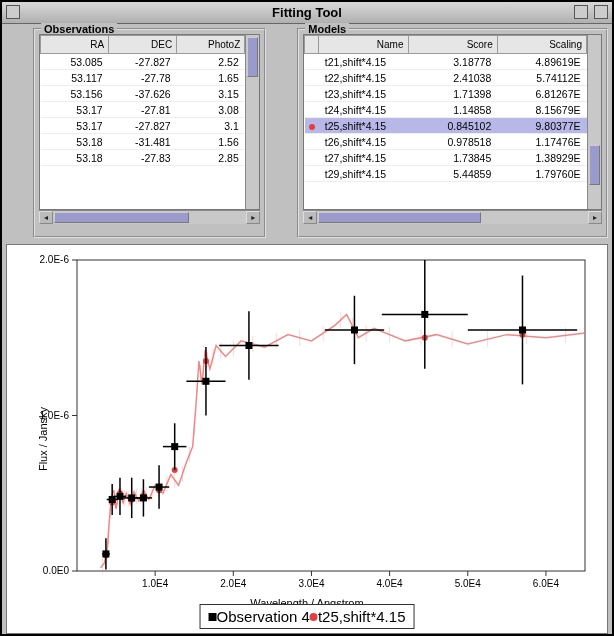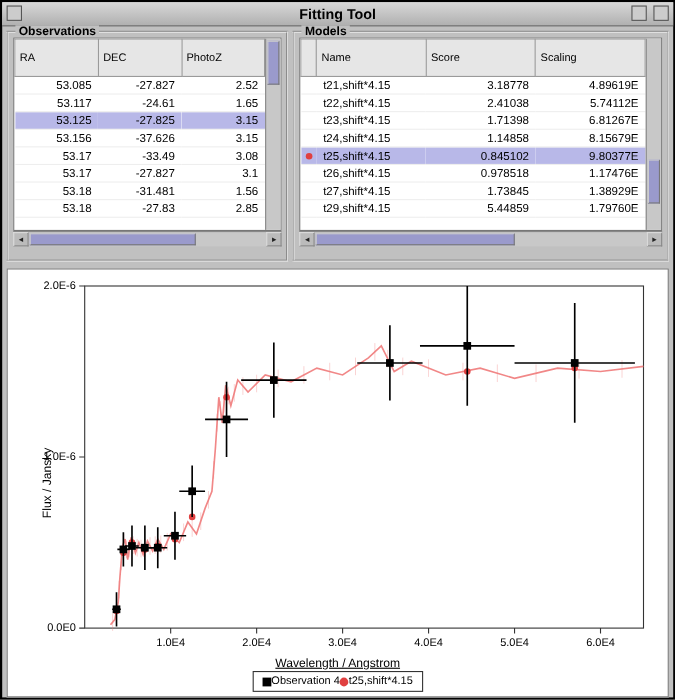--- a/index.html
+++ b/index.html
@@ -7,40 +7,40 @@
   .window { width: 614px; height: 636px; background: #c0c0c0; border: 2px solid #000; position: relative; }
   .titlebar { height: 22px; background: linear-gradient(#d8d8d8,#b0b0b0); border-bottom: 1px solid #666; display: flex; align-items: center; justify-content: center; position: relative; }
   .titlebar::before, .titlebar::after { content:""; position:absolute; top:0; bottom:0; width:14px; }
   .titlebar .title { font-weight: bold; font-size: 13px; }
   .titlebar .btn { position:absolute; width:14px; height:14px; top:3px; border:1px solid #555; background:#ccc; }
   .titlebar .btn.close { left:4px; }
   .titlebar .btn.min { right:24px; }
   .titlebar .btn.max { right:4px; }
   .content { position:absolute; top:22px; left:0; right:0; bottom:0; padding:4px; }
   .panels { display:flex; height:210px; gap:4px; }
-  .groupbox { flex:1; border:2px groove #e0e0e0; padding:4px 4px 4px 4px; position:relative; background:#c0c0c0; }
+  .groupbox { flex:1; border:2px groove #e0e0e0; padding:4px 4px 4px 4px; position:relative; background:#c0c0c0;margin-left:27px; }
   .groupbox .legend { position:absolute; top:-7px; left:6px; background:#c0c0c0; padding:0 3px; font-weight:bold; font-size:11px; }
   .table-wrap { background:#fff; border:1px solid #777; height:176px; overflow:hidden; position:relative; display:flex; }
   .table-inner { flex:1; overflow:hidden; position:relative; }
   .vscroll { width:14px; background:#c8c8c8; border-left:1px solid #888; position:relative; }
   .vscroll .thumb { position:absolute; left:1px; right:1px; background:#9a9acc; border:1px outset #ccc; }
   .hscroll { height:14px; background:#c8c8c8; border-top:1px solid #888; position:relative; display:flex; }
   .hscroll .arrow { width:14px; background:#bbb; border:1px outset #ddd; display:flex; align-items:center; justify-content:center; font-size:8px; color:#222; }
   .hscroll .track { flex:1; position:relative; }
   .hscroll .thumb { position:absolute; top:1px; bottom:1px; background:#9a9acc; border:1px outset #ccc; }
   table { border-collapse:collapse; width:100%; table-layout:fixed; }
-  th { background:#e6e6e6; border:1px solid #9a9a9a; font-weight:normal; font-size:10px; padding:2px 4px; text-align:left; height:34px; }
+  th { background:#e6e6e6; border:1px solid #9a9a9a; font-weight:normal; font-size:10px; padding:2px 4px; text-align:right; height:18px; }
   td { border-bottom:1px solid #eee; padding:1px 6px; font-size:10.5px; text-align:right; height:16px; white-space:nowrap; overflow:hidden; }
   td.name { text-align:left; }
   tr.sel td { background:#b8b8e8; }
   .models .dotcol { width:14px; padding:0; text-align:center; }
   .dot { display:inline-block; width:6px; height:6px; border-radius:50%; background:#e04040; }
   .plot-area { background:#fff; border:1px solid #777; margin-top:6px; height:390px; position:relative; }
   .plot-area svg { position:absolute; top:0; left:0; }
-  .legendbox { position:absolute; bottom:4px; left:50%; transform:translateX(-50%); background:#fff; border:1px solid #333; padding:3px 8px; display:flex; align-items:center; gap:0; font-size:10px; }
+  .legendbox { position:absolute; bottom:4px; left:50%; transform:translateX(-50%); background:#fff; border:1px solid #333; padding:3px 8px; display:flex; align-items:center; gap:0; font-size:15px; }
   .lg-sq { width:8px; height:8px; background:#000; display:inline-block; }
   .lg-dot { width:8px; height:8px; background:#e04040; border-radius:50%; display:inline-block; }
   .ylabel { position:absolute; left:4px; top:50%; transform:translateY(-50%) rotate(-90deg); transform-origin:center; font-size:11px; white-space:nowrap; }
   .xlabel { position:absolute; bottom:24px; left:50%; transform:translateX(-50%); font-size:11px;text-decoration:underline; }
 </style>
 </head>
 <body>
 
 <div class="window">
   <div class="titlebar">
@@ -65,36 +65,31 @@
               </tr>
                 </thead>
               <tbody id="obs-body">
                   <tr>
                     <td>53.085</td>
                     <td>-27.827</td>
                     <td>2.52</td>
                   </tr>
                   <tr>
                     <td>53.117</td>
-                    <td>-24.61</td>
+                    <td>-27.78</td>
                     <td>1.65</td>
-                  </tr>
-                  <tr class="sel">
-                    <td>53.125</td>
-                    <td>-27.825</td>
-                    <td>3.15</td>
                   </tr>
                   <tr>
                     <td>53.156</td>
                     <td>-37.626</td>
                     <td>3.15</td>
                   </tr>
                   <tr>
                     <td>53.17</td>
-                    <td>-33.49</td>
+                    <td>-27.81</td>
                     <td>3.08</td>
                   </tr>
                   <tr>
                     <td>53.17</td>
                     <td>-27.827</td>
                     <td>3.1</td>
                   </tr>
                   <tr>
                     <td>53.18</td>
                     <td>-31.481</td>

